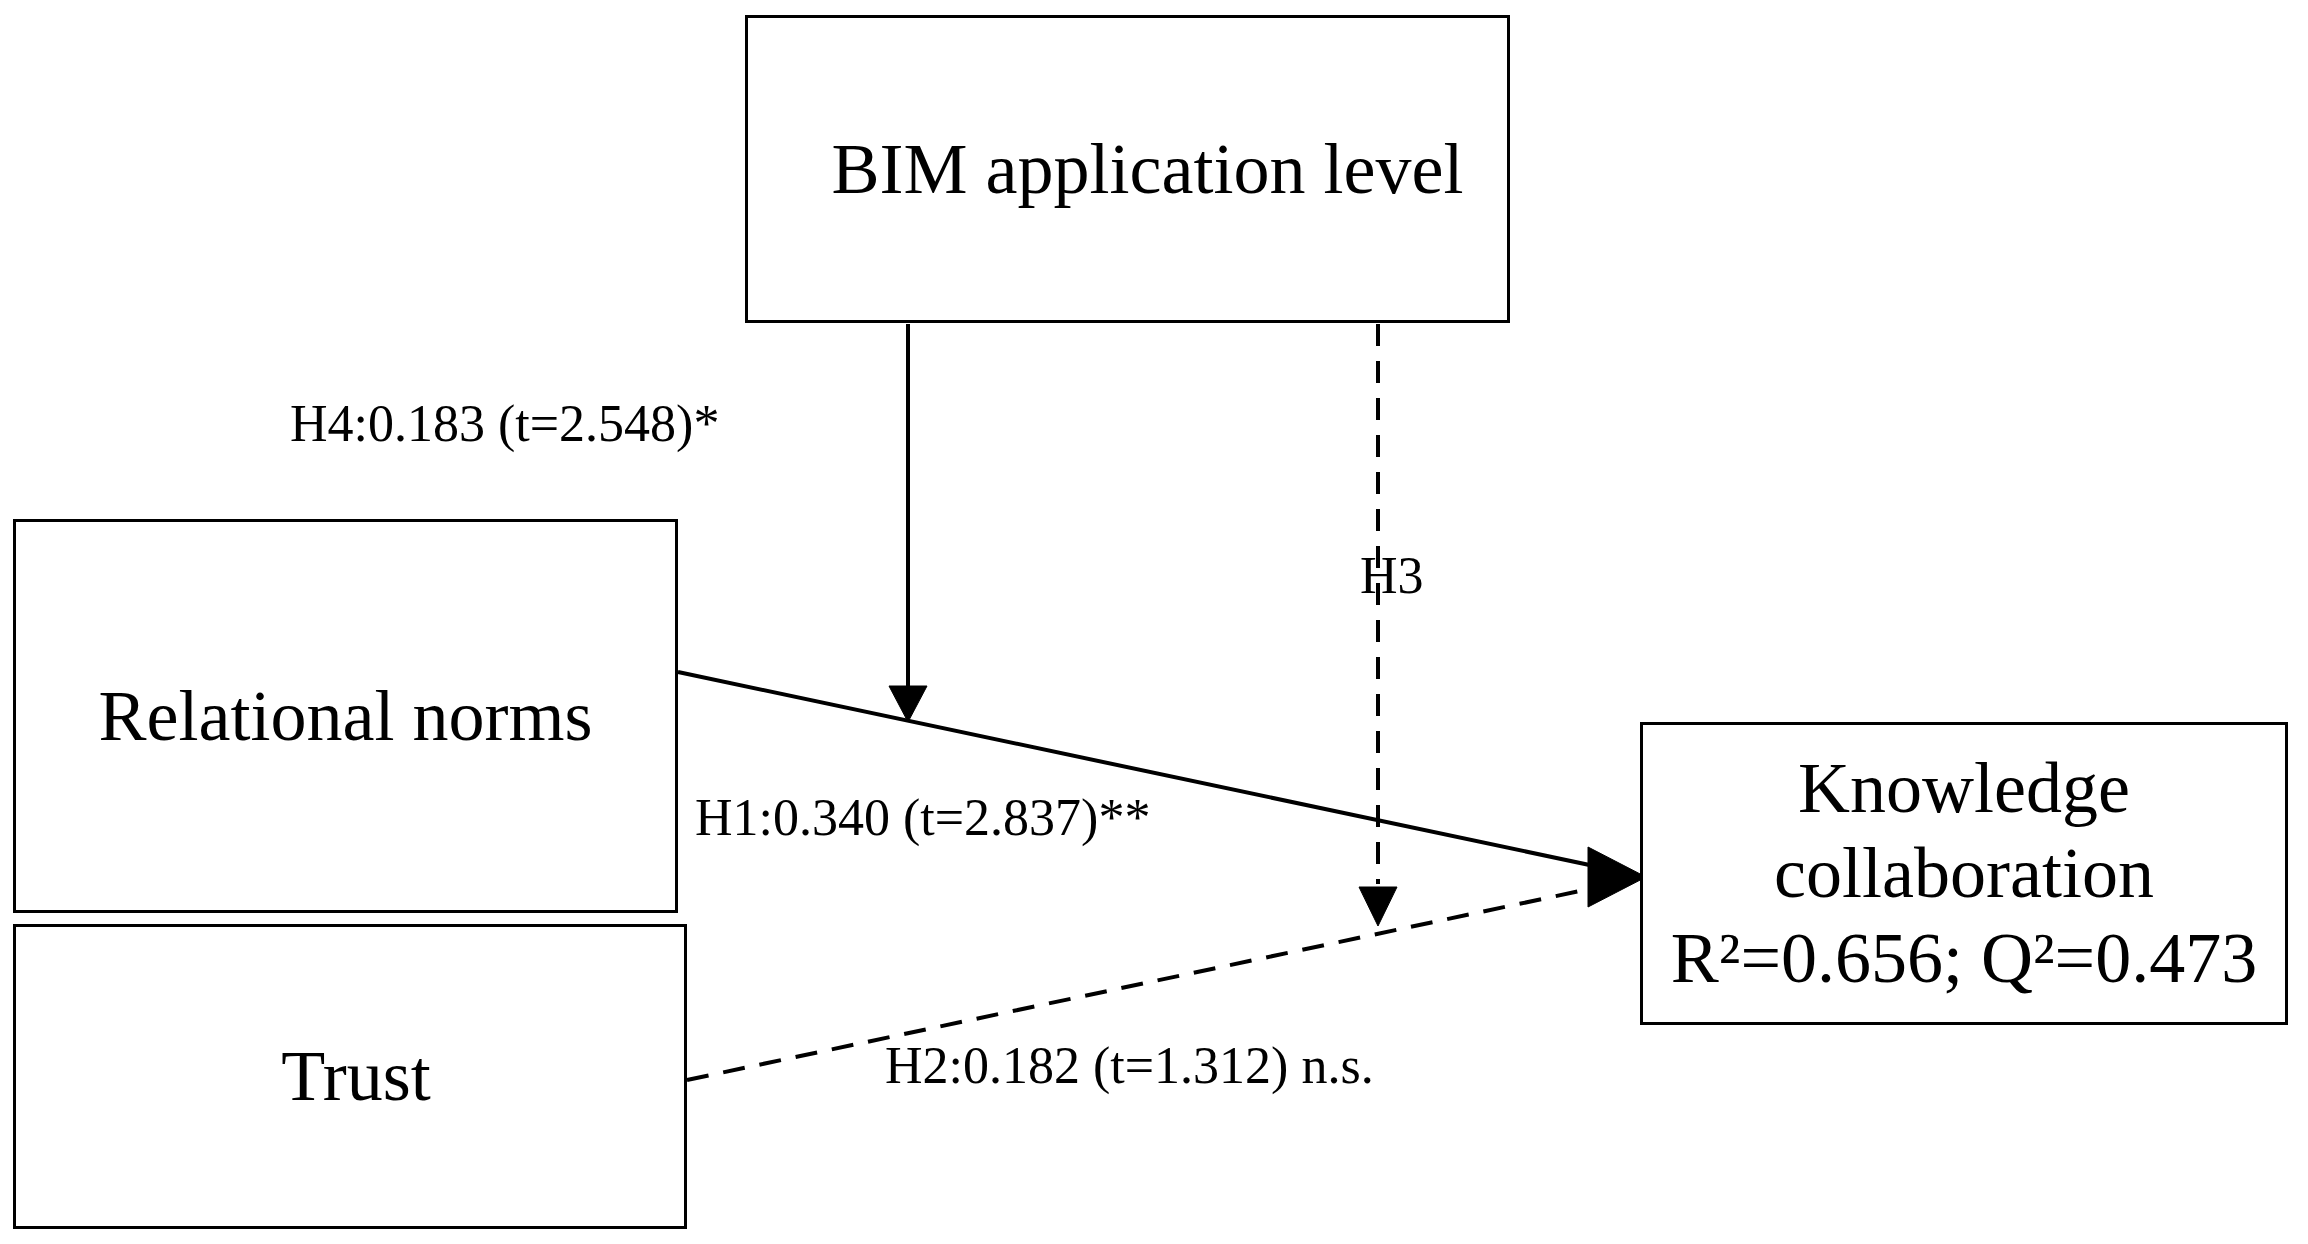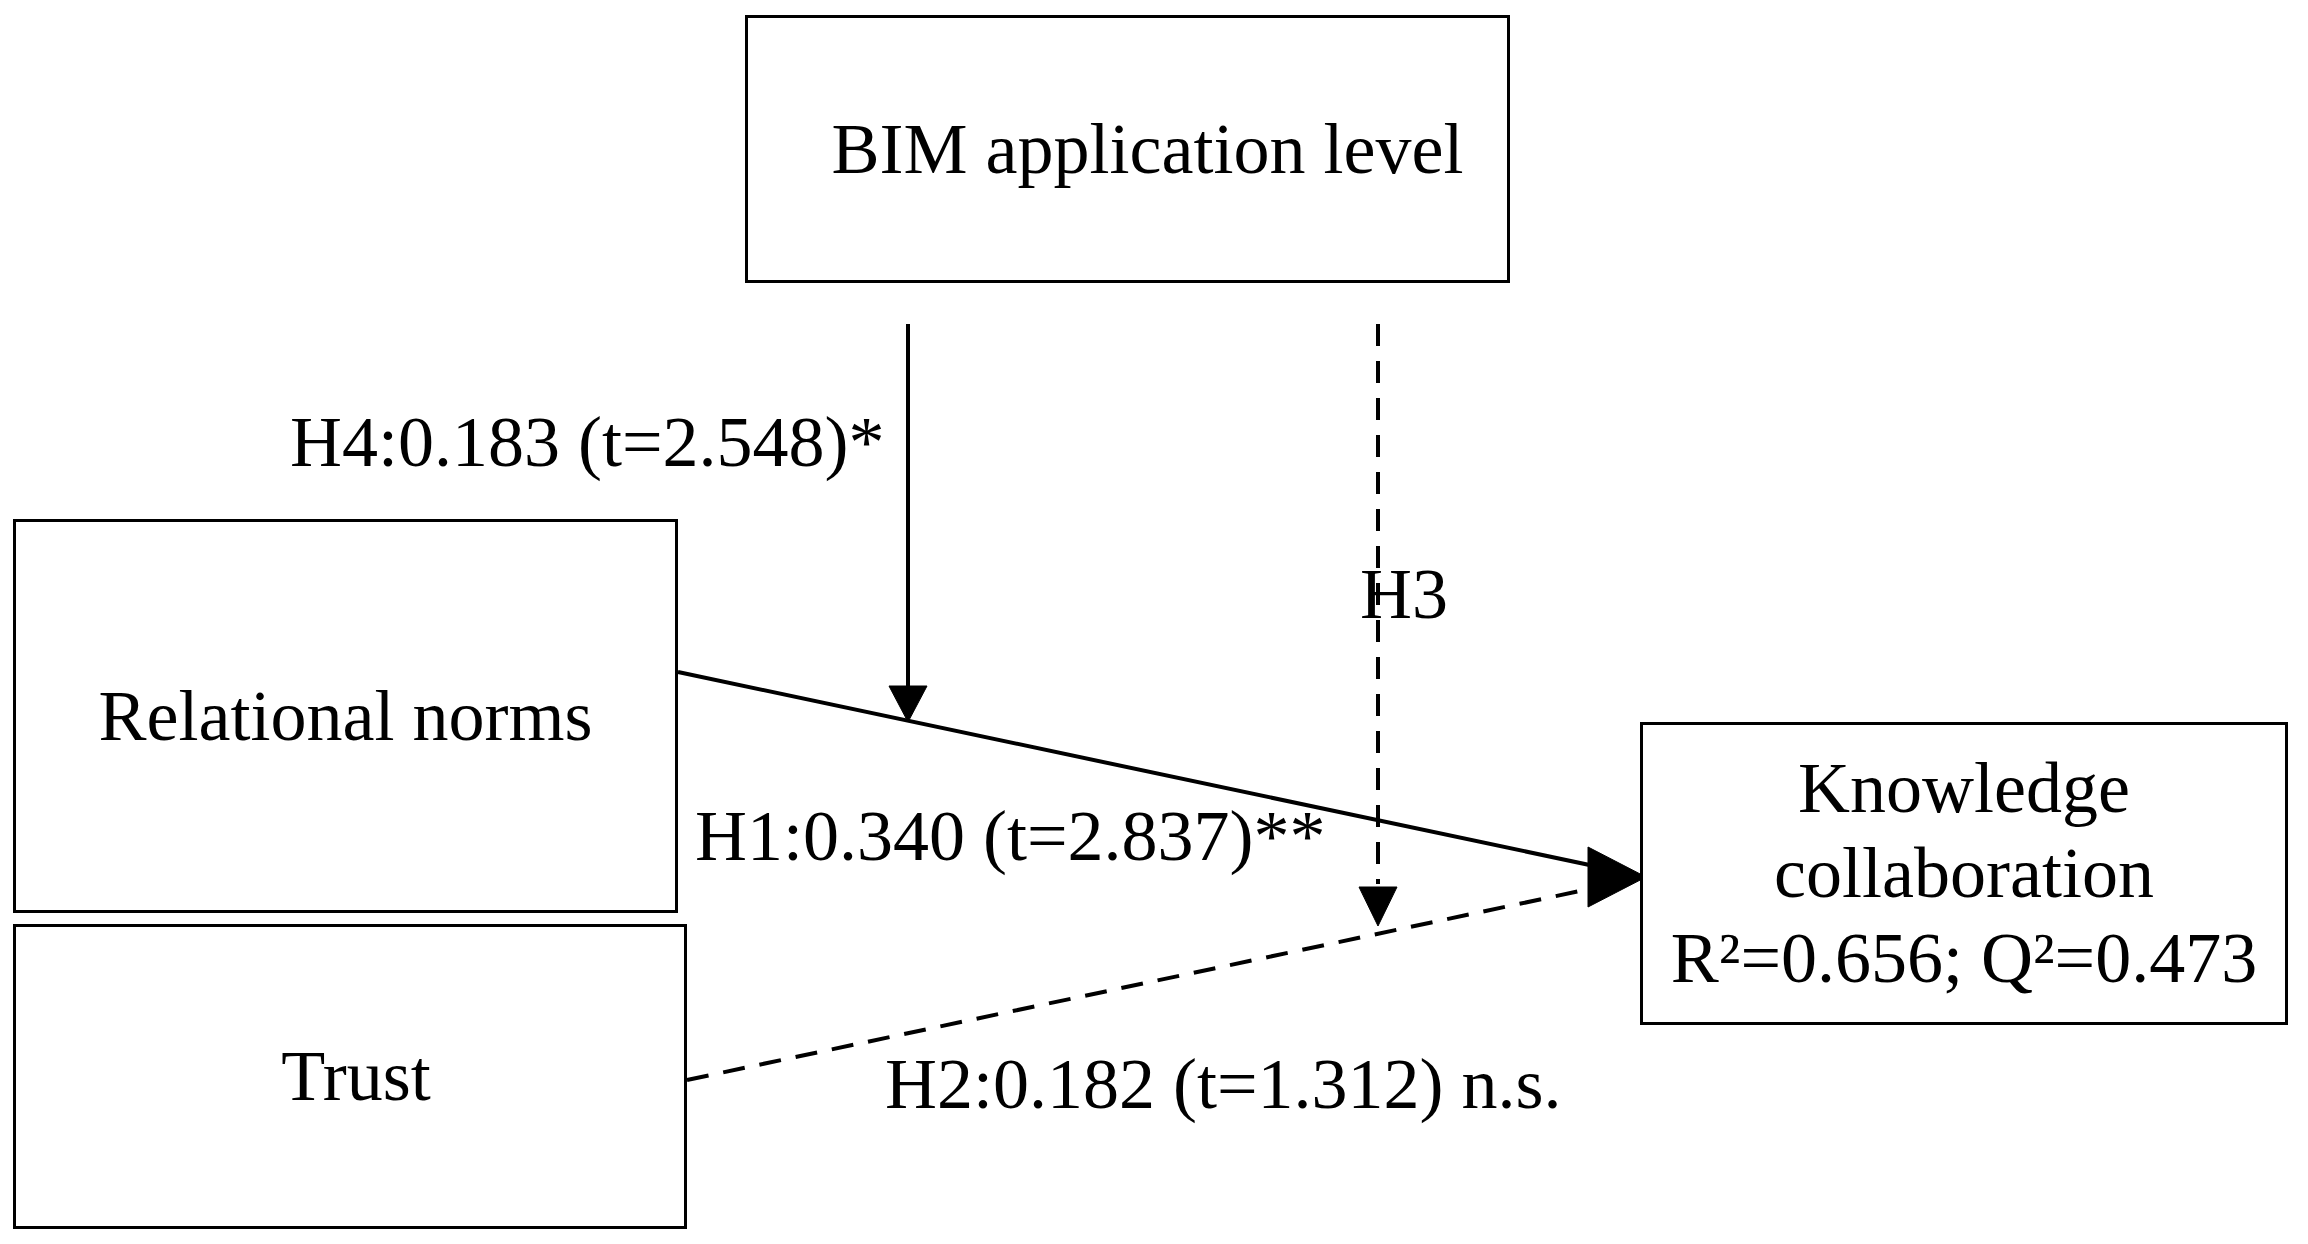--- a/index.html
+++ b/index.html
@@ -42,23 +42,22 @@
     display: flex;
     align-items: center;
     justify-content: center;
     text-align: center;
     font-size: 72px;
     line-height: 1.18;
   }
   .edge-label {
     position: absolute;
     white-space: nowrap;
-    font-size: 72px;
+    font-size: 52px;
     line-height: 1;
-    margin-top: 8px;
   }
 </style>
 </head>
 <body>
 
 <div class="stage">
 
   <svg class="wires" viewBox="0 0 2308 1244" aria-hidden="true">
 
     <line x1="678" y1="672" x2="1632" y2="874"></line>
@@ -67,21 +66,21 @@
 
     <polygon points="1646,877 1588,847 1588,907"></polygon>
 
     <line x1="908" y1="324" x2="908" y2="690"></line>
     <polygon points="908,722 889,686 927,686"></polygon>
 
     <line class="dashed" x1="1378" y1="324" x2="1378" y2="884"></line>
     <polygon points="1378,926 1359,887 1397,887"></polygon>
   </svg>
 
-  <div class="node" style="left:745px; top:15px; width:765px; height:268px;padding-left:40px;">
+  <div class="node" style="left:745px; top:15px; width:765px; height:308px;padding-left:40px;">
     <span>BIM application level</span>
   </div>
 
   <div class="node" style="left:13px; top:519px; width:665px; height:394px;">
     <span>Relational norms</span>
   </div>
 
   <div class="node" style="left:13px; top:924px; width:674px; height:305px;padding-left:12px;">
     <span>Trust</span>
   </div>

